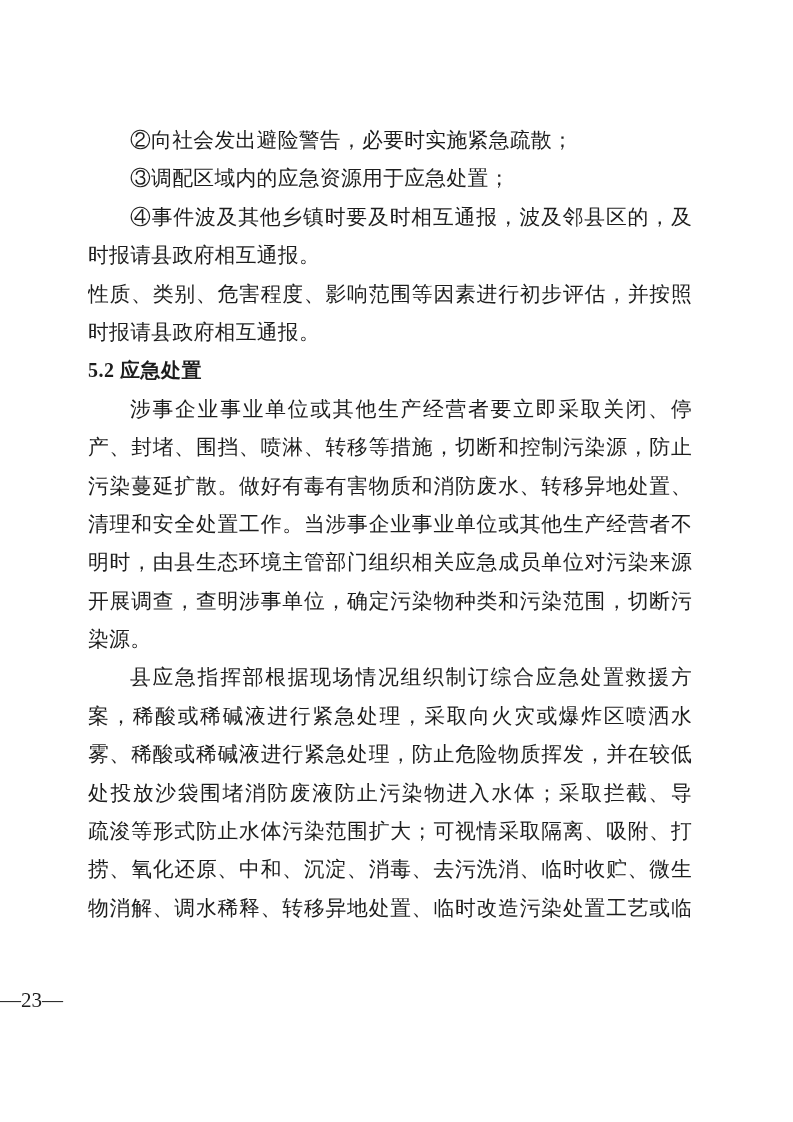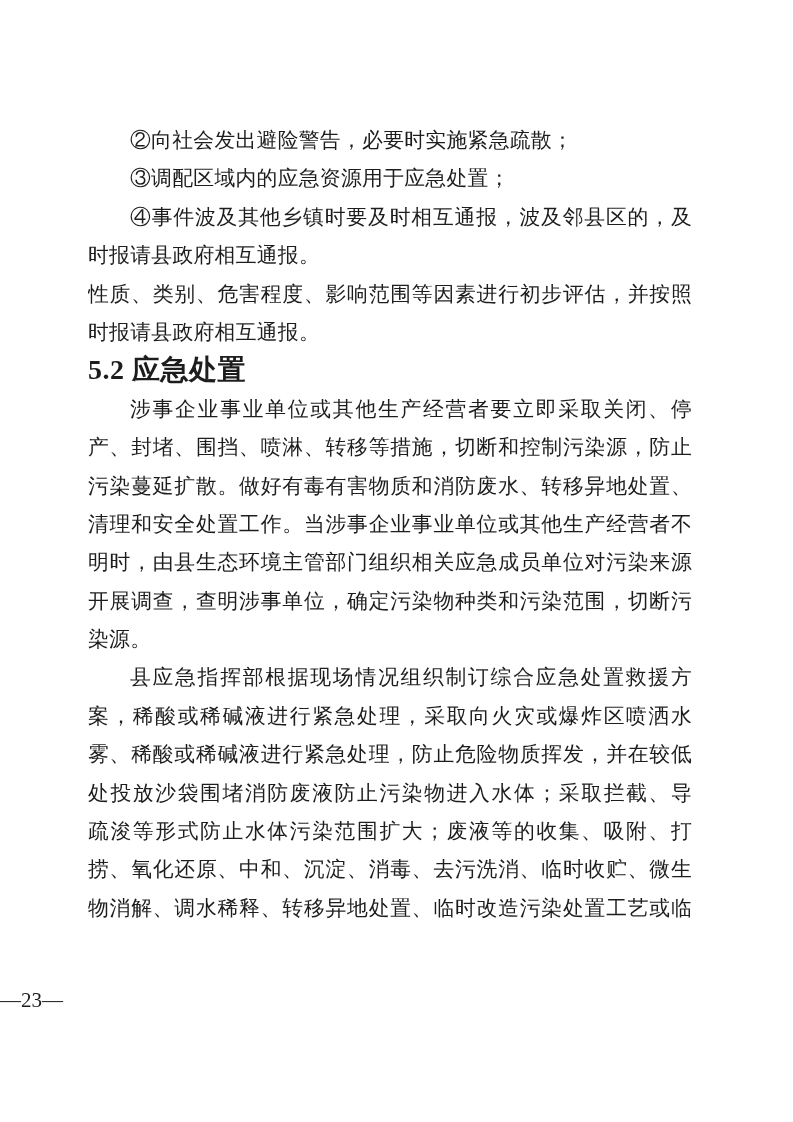--- a/index.html
+++ b/index.html
@@ -33,21 +33,21 @@
   .line.indent {
     text-indent: 42px;
   }
   .line.fill {
     text-align: justify;
     text-align-last: justify;
     text-justify: inter-character;
   }
   .line.heading {
     font-weight: bold;
-    font-size: 28px;
+    font-size: 20px;
     letter-spacing: 0.5px;
   }
   .page-number {
     position: absolute;
     top: 986px;
     left: 0;
     width: 702px;
     text-align: left;
     font-size: 21px;
     line-height: 28px;
@@ -71,18 +71,18 @@
       <div class="line fill">产、封堵、围挡、喷淋、转移等措施，切断和控制污染源，防止</div>
       <div class="line fill">污染蔓延扩散。做好有毒有害物质和消防废水、转移异地处置、</div>
       <div class="line fill">清理和安全处置工作。当涉事企业事业单位或其他生产经营者不</div>
       <div class="line fill">明时，由县生态环境主管部门组织相关应急成员单位对污染来源</div>
       <div class="line fill">开展调查，查明涉事单位，确定污染物种类和污染范围，切断污</div>
       <div class="line">染源。</div>
       <div class="line indent fill">县应急指挥部根据现场情况组织制订综合应急处置救援方</div>
       <div class="line fill">案，稀酸或稀碱液进行紧急处理，采取向火灾或爆炸区喷洒水</div>
       <div class="line fill">雾、稀酸或稀碱液进行紧急处理，防止危险物质挥发，并在较低</div>
       <div class="line fill">处投放沙袋围堵消防废液防止污染物进入水体；采取拦截、导流、</div>
-      <div class="line fill">疏浚等形式防止水体污染范围扩大；废液等的收集、吸附、打</div>
+      <div class="line fill">疏浚等形式防止水体污染范围扩大；可视情采取隔离、吸附、打</div>
       <div class="line fill">捞、氧化还原、中和、沉淀、消毒、去污洗消、临时收贮、微生</div>
       <div class="line fill">物消解、调水稀释、转移异地处置、临时改造污染处置工艺或临</div>
     </main>
   <div class="page-number">—23—</div>
 </div>
 
 </body></html>

